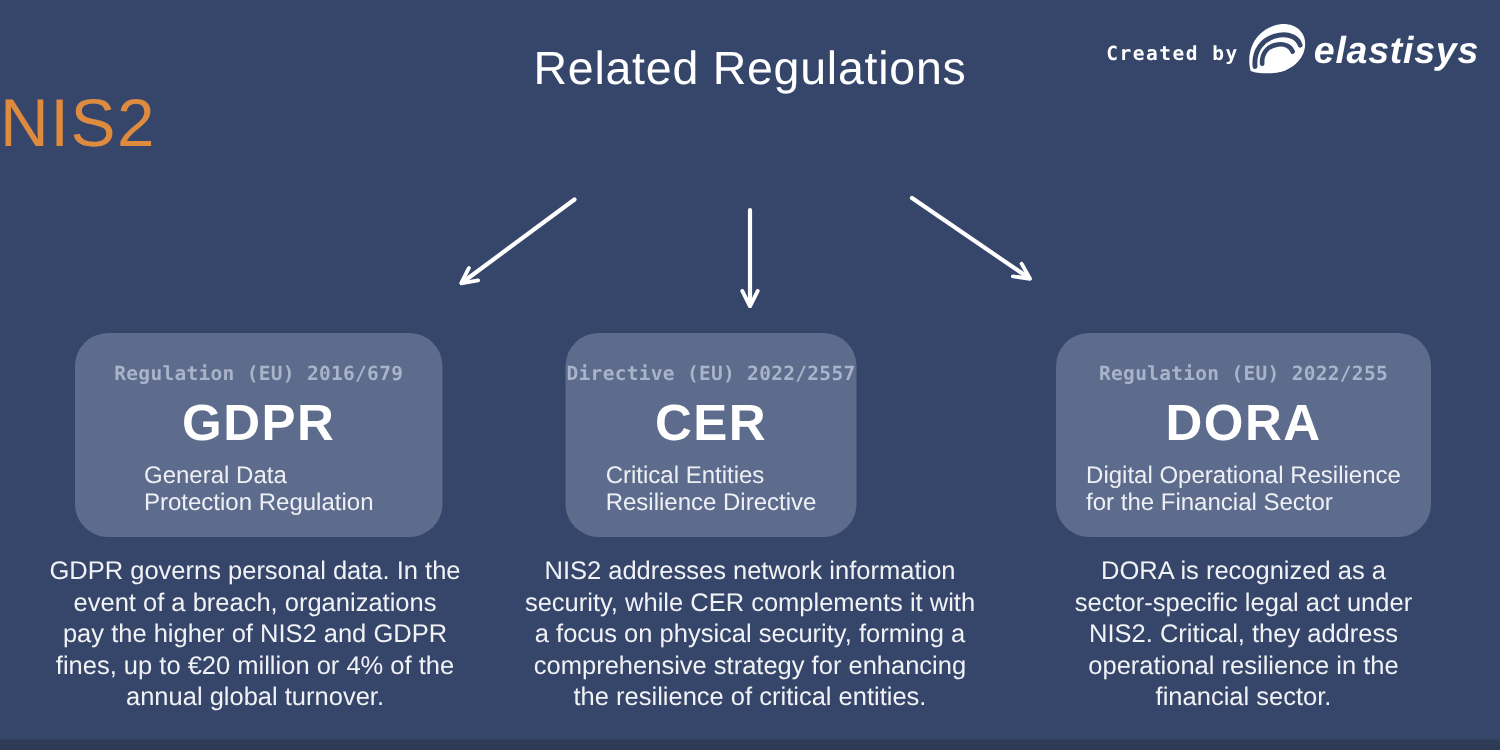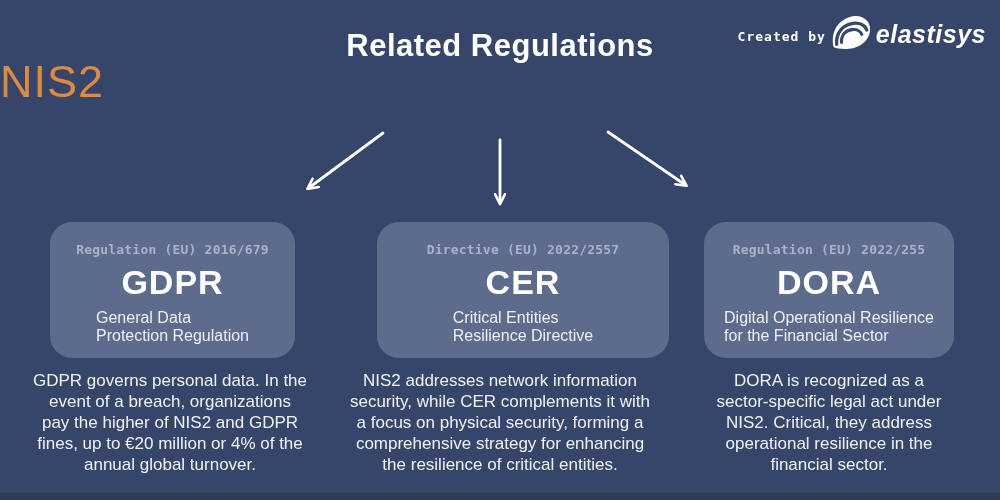--- a/index.html
+++ b/index.html
@@ -8,21 +8,21 @@
     width:1000px;height:500px;
     background:#35466A;
     overflow:hidden;
     font-family:"Liberation Sans", sans-serif;
     margin:0 auto;
   }
   
   .title{
     position:absolute;top:28px;left:0;width:100%;
     text-align:center;
-    color:#ffffff;font-size:31px;font-weight:700;letter-spacing:.5px;
+    color:#ffffff;font-size:31px;font-weight:400;letter-spacing:.5px;
   }
   .subject{
     position:absolute;top:56px;left:0;width:100%;
     text-align:left;
     color:#DE8A3F;font-size:45px;font-weight:400;letter-spacing:1px;
   }
   .credit{
     position:absolute;top:12px;right:14px;
     display:flex;align-items:center;gap:4px;
   }
@@ -39,21 +39,21 @@
   }
   
   .arrows{position:absolute;inset:0;pointer-events:none;}
   
   .card{
     position:absolute;top:222px;height:136px;
     background:#5D6C8C;border-radius:22px;
     display:flex;flex-direction:column;align-items:center;justify-content:flex-start;
   }
   .card-1{left:50px;width:245px;}
-  .card-2{left:377px;width:292px;}
+  .card-2{left:377px;width:194px;}
   .card-3{left:704px;width:250px;}
   .card-label{
     margin-top:20px;
     font-family:"DejaVu Sans Mono", monospace;
     font-size:13px;font-weight:700;letter-spacing:.2px;
     color:#A9B3C9;
   }
   .card-acronym{
     margin-top:6px;
     color:#ffffff;font-size:34px;font-weight:800;letter-spacing:1px;

